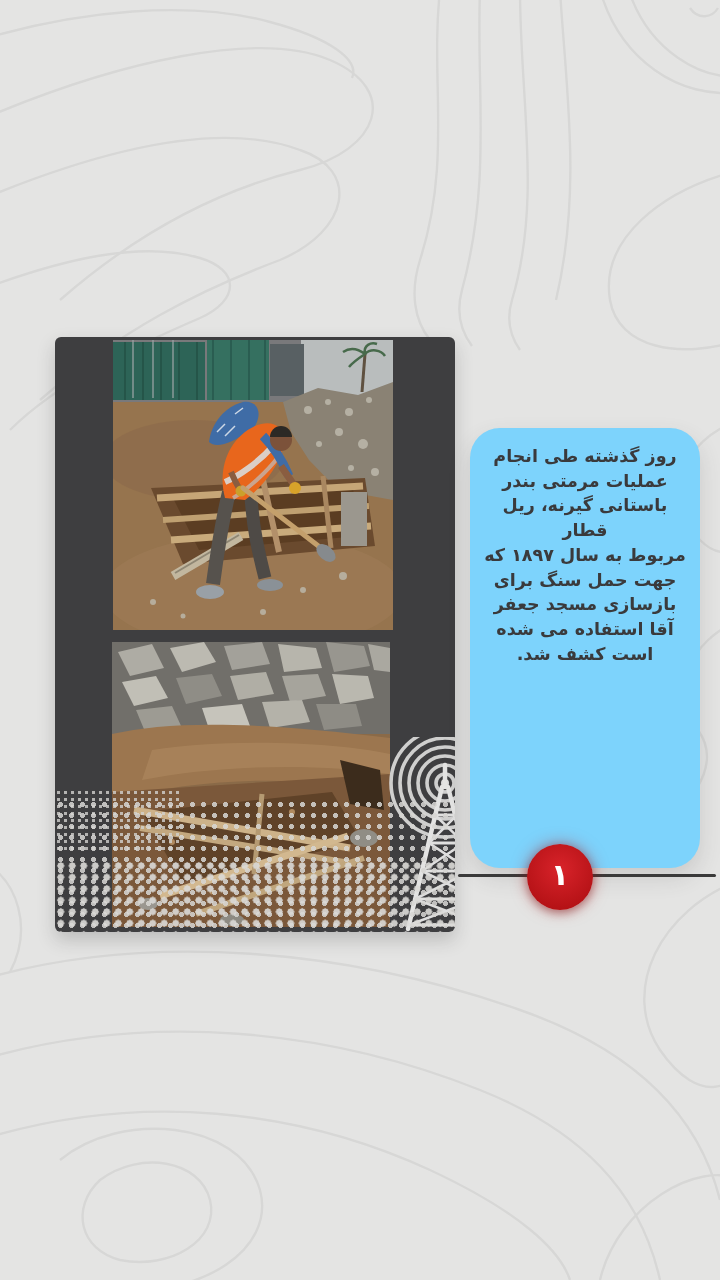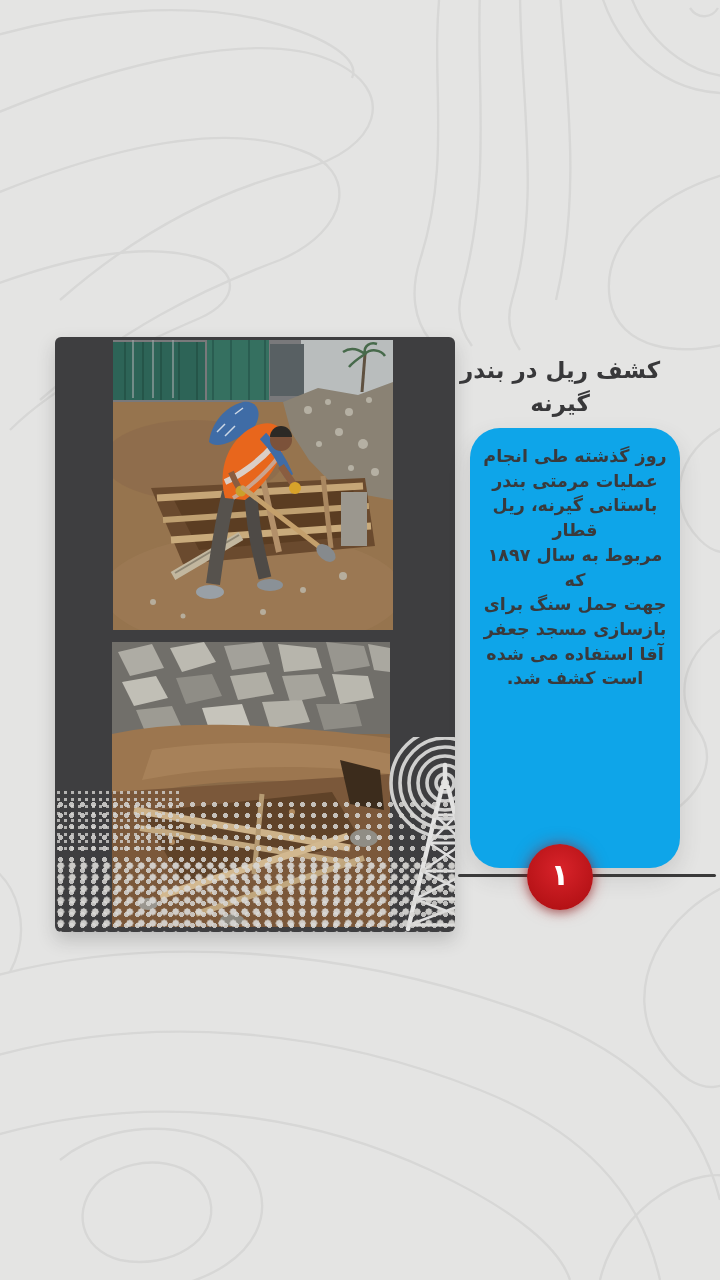--- a/index.html
+++ b/index.html
@@ -33,22 +33,22 @@
     background-size:7px 7px;z-index:6;}
   
   .tower{left:325px;top:400px;width:130px;height:195px;z-index:5;}
   
   .article-title{
     left:450px;top:354px;width:220px;z-index:4;
     text-align:center;direction:rtl;white-space:pre-line;
     color:#38383a;font-weight:bold;font-size:23px;line-height:33px;
   }
   .text-card{
-    left:470px;top:428px;width:210px;height:440px;z-index:4;
-    background:#0ea5e9;border-radius:30px;
+    left:470px;top:428px;width:230px;height:440px;z-index:4;
+    background:#7dd3fc;border-radius:30px;
     box-shadow:0 10px 22px rgba(70,70,70,.16);
   }
   .article-body{
     margin:16px 10px 0 10px;
     text-align:center;direction:rtl;white-space:pre-line;
     color:#3a3a3c;font-weight:bold;font-size:17.5px;line-height:24.7px;
   }
   .divider-line{
     left:458px;top:874px;width:258px;height:3px;z-index:5;
     background:#3a3a3a;border-radius:2px;
@@ -230,22 +230,20 @@
         <path d="M35,162 L104,188 M98,162 L29,188"></path>
       </g>
     </svg>
 
     <div class="abs dots-c"></div>
     <div class="abs dots-a"></div>
     <div class="abs dots-b"></div>
 
   </div>
 
-  <div class="abs article-title">کشف ریل در بندر
-گیرنه</div>
 
   <div class="abs text-card">
     <div class="article-body">روز گذشته طی انجام
 عملیات مرمتی بندر
 باستانی گیرنه، ریل قطار
 مربوط به سال ۱۸۹۷ که
 جهت حمل سنگ برای
 بازسازی مسجد جعفر
 آقا استفاده می شده
 است کشف شد.</div>

